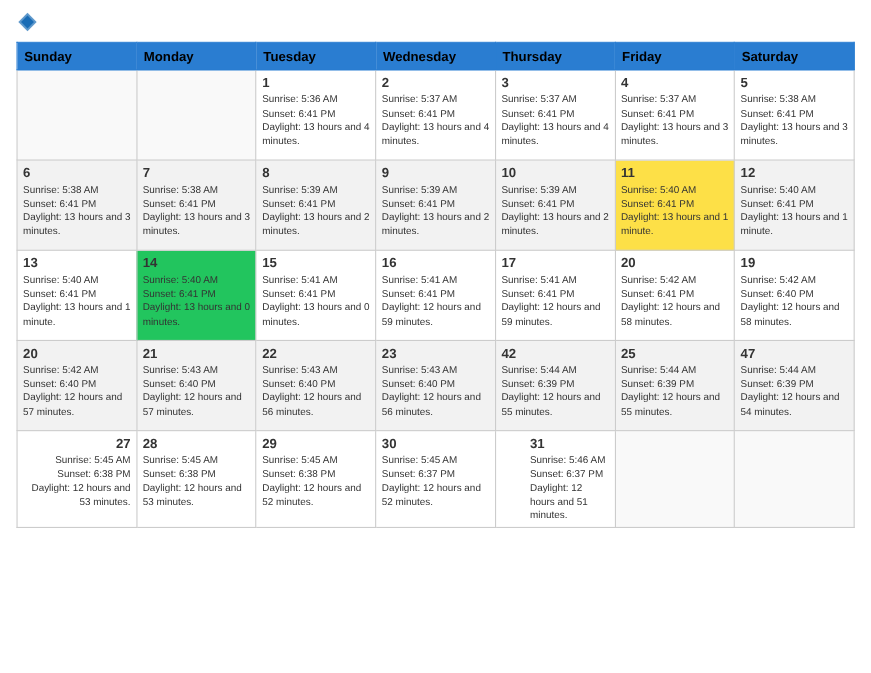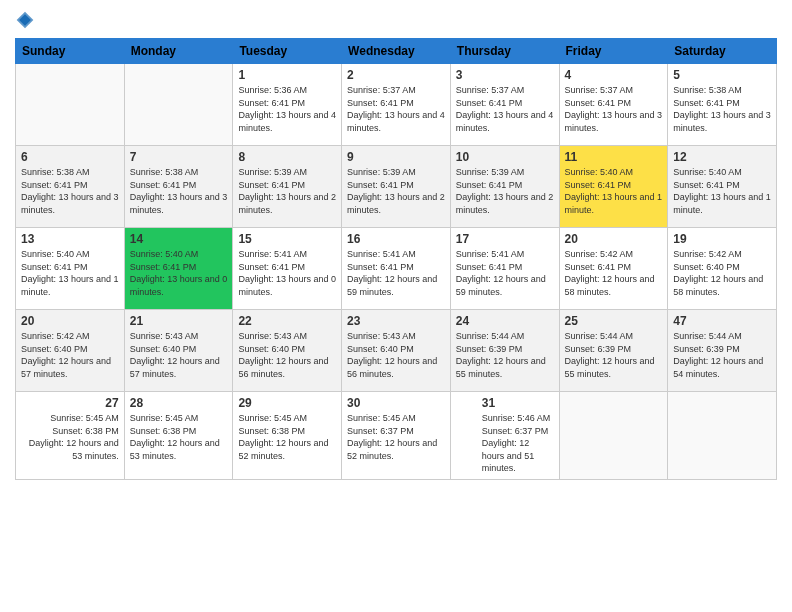--- a/index.html
+++ b/index.html
@@ -277,21 +277,21 @@
 Sunset: 6:40 PM
 Daylight: 12 hours and 56 minutes.</div>
           </td>
           <td style="background: rgb(242, 242, 242);">
             <span class="day-num">23</span>
             <div class="day-info" style="white-space: pre-line;">Sunrise: 5:43 AM
 Sunset: 6:40 PM
 Daylight: 12 hours and 56 minutes.</div>
           </td>
           <td style="background: rgb(242, 242, 242);">
-            <span class="day-num">24</span>
+            <span class="day-num">42</span>
             <div class="day-info" style="white-space: pre-line;">Sunrise: 5:44 AM
 Sunset: 6:39 PM
 Daylight: 12 hours and 55 minutes.</div>
           </td>
           <td style="background: rgb(242, 242, 242);">
             <span class="day-num">25</span>
             <div class="day-info" style="white-space: pre-line;">Sunrise: 5:44 AM
 Sunset: 6:39 PM
 Daylight: 12 hours and 55 minutes.</div>
           </td>

